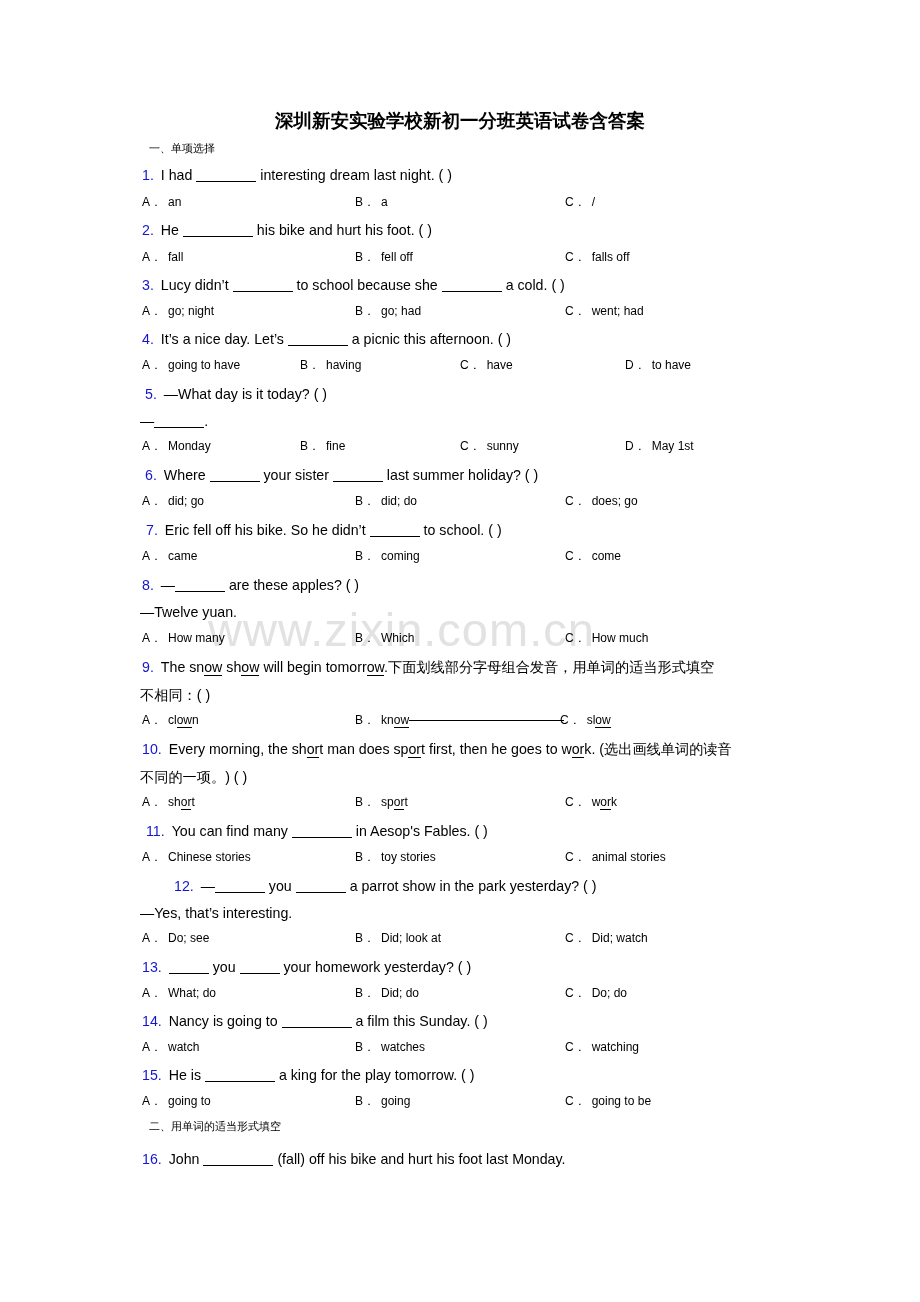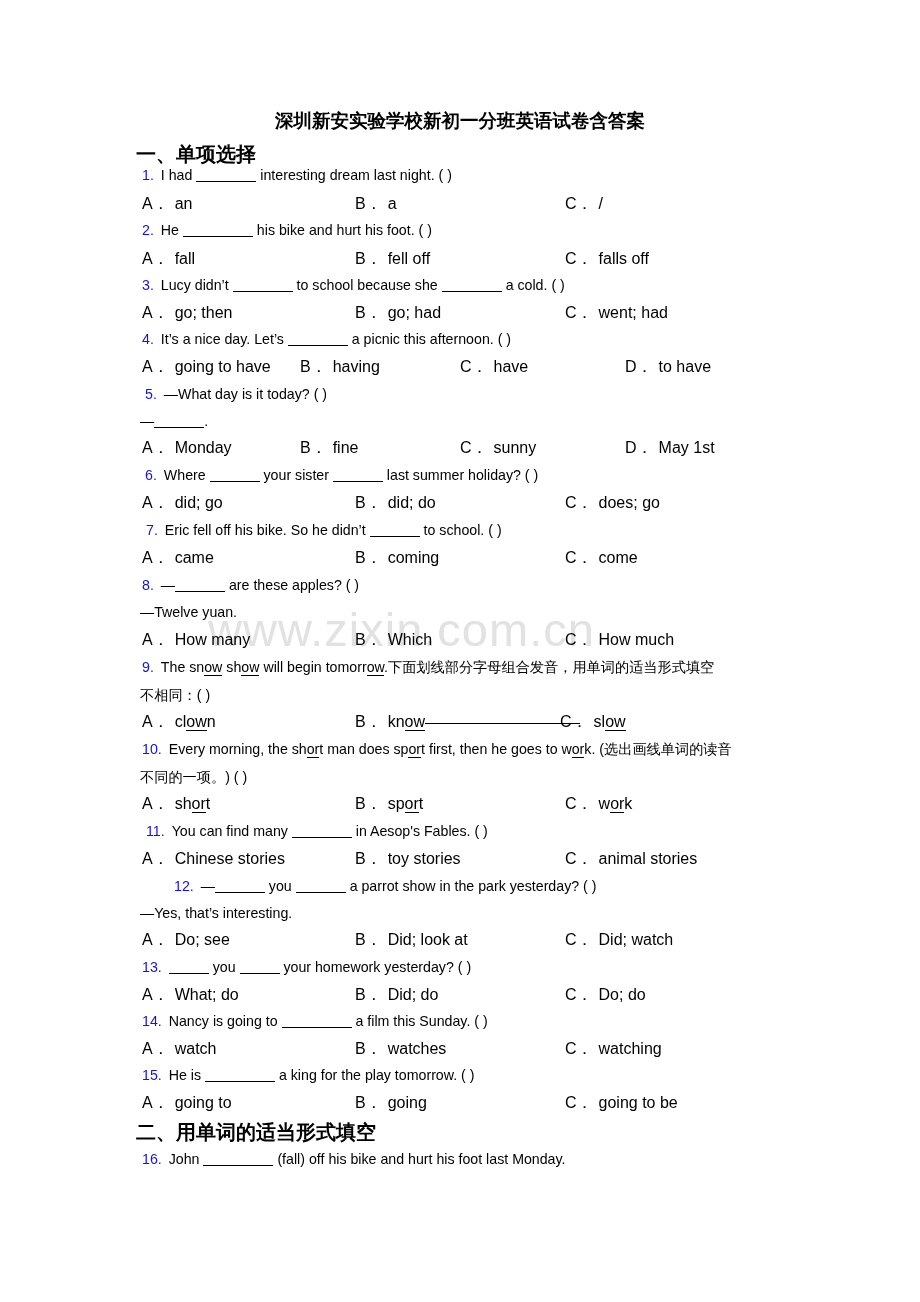--- a/index.html
+++ b/index.html
@@ -58,23 +58,23 @@
     margin: 0;
     padding: 0;
     position: absolute;
     left: 0; top: 108px;
     width: 920px;
     letter-spacing: 0px;
   }
 
   .section-head {
     position: absolute;
-    left: 136px;
-    font-size: 20px;
-    font-weight: bold;
+    left: 149px;
+    font-size: 11px;
+    font-weight: normal;
     white-space: nowrap;
   }
 
   .line {
     position: absolute;
     font-size: 14.2px;
     white-space: nowrap;
     line-height: 1;
   }
 
@@ -98,21 +98,21 @@
   .longrule {
     display: inline-block;
     border-bottom: 1.2px solid #000;
     width: 155px;
     vertical-align: 3px;
   }
 
   
   .opt {
     position: absolute;
-    font-size: 16px;
+    font-size: 12px;
     white-space: nowrap;
     line-height: 1;
   }
   .opt-a { left: 142px; }
   .opt-b3 { left: 355px; }
   .opt-c3 { left: 565px; }
   .opt-a4 { left: 142px; }
   .opt-b4 { left: 300px; }
   .opt-c4 { left: 460px; }
   .opt-d4 { left: 625px; }
@@ -141,21 +141,21 @@
     <div class="line" style="left:142px; top:223px;">
       <span class="qnum">2.</span><span class="qnum-sp"></span><span>He </span><span class="blank b-xl"></span><span> his bike and hurt his foot. (  )</span>
     </div>
     <div class="opt opt-a" style="top:251px;"><span>A．</span><span class="ltr-sp"></span><span>fall</span></div>
     <div class="opt opt-b3" style="top:251px;"><span>B．</span><span class="ltr-sp"></span><span>fell off</span></div>
     <div class="opt opt-c3" style="top:251px;"><span>C．</span><span class="ltr-sp"></span><span>falls off</span></div>
 
     <div class="line" style="left:142px; top:278px;">
       <span class="qnum">3.</span><span class="qnum-sp"></span><span>Lucy didn’t </span><span class="blank b-lg"></span><span> to school because she </span><span class="blank b-lg"></span><span> a cold. (  )</span>
     </div>
-    <div class="opt opt-a" style="top:305px;"><span>A．</span><span class="ltr-sp"></span><span>go; then</span></div>
+    <div class="opt opt-a" style="top:305px;"><span>A．</span><span class="ltr-sp"></span><span>go; night</span></div>
     <div class="opt opt-b3" style="top:305px;"><span>B．</span><span class="ltr-sp"></span><span>go; had</span></div>
     <div class="opt opt-c3" style="top:305px;"><span>C．</span><span class="ltr-sp"></span><span>went; had</span></div>
 
     <div class="line" style="left:142px; top:332px;">
       <span class="qnum">4.</span><span class="qnum-sp"></span><span>It’s a nice day. Let’s </span><span class="blank b-lg"></span><span> a picnic this afternoon. (   )</span>
     </div>
     <div class="opt opt-a4" style="top:359px;"><span>A．</span><span class="ltr-sp"></span><span>going to have</span></div>
     <div class="opt opt-b4" style="top:359px;"><span>B．</span><span class="ltr-sp"></span><span>having</span></div>
     <div class="opt opt-c4" style="top:359px;"><span>C．</span><span class="ltr-sp"></span><span>have</span></div>
     <div class="opt opt-d4" style="top:359px;"><span>D．</span><span class="ltr-sp"></span><span>to have</span></div>

